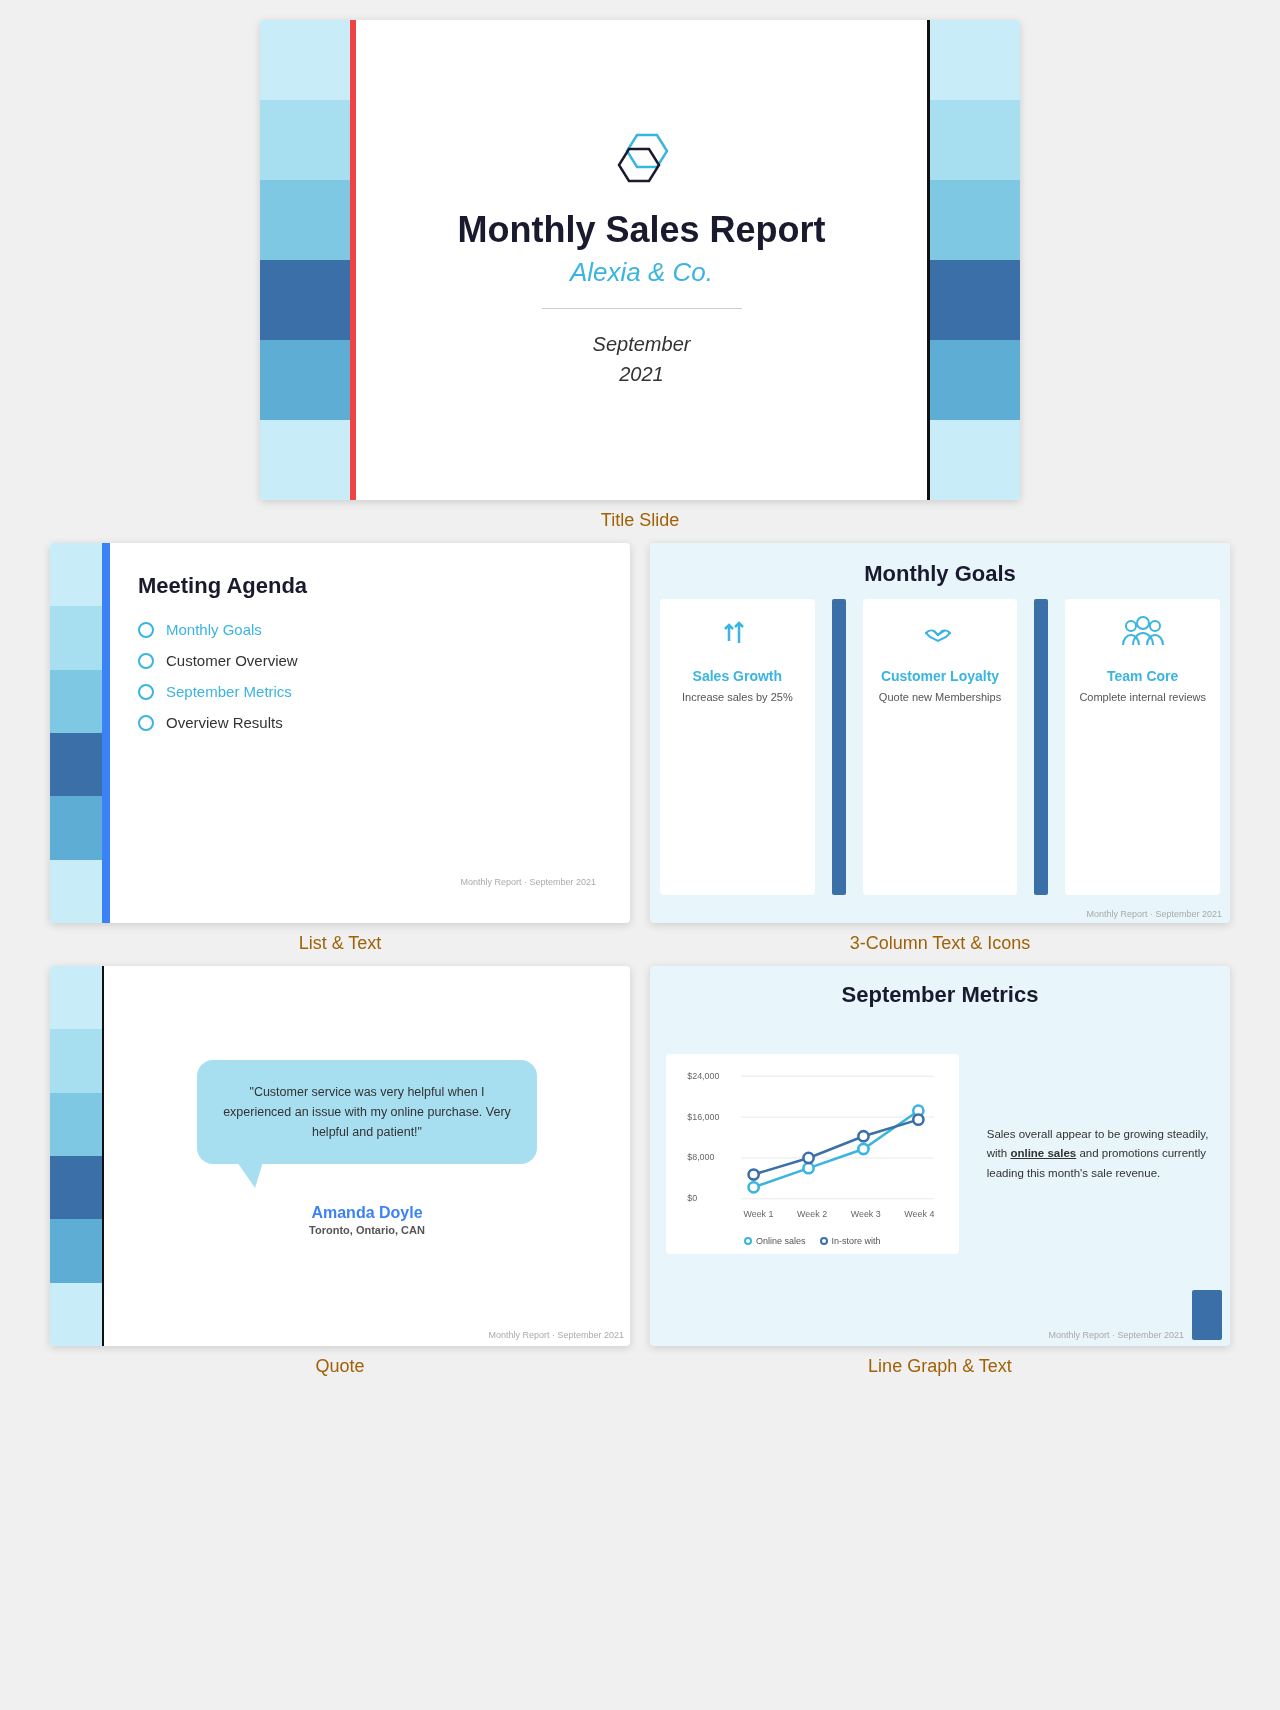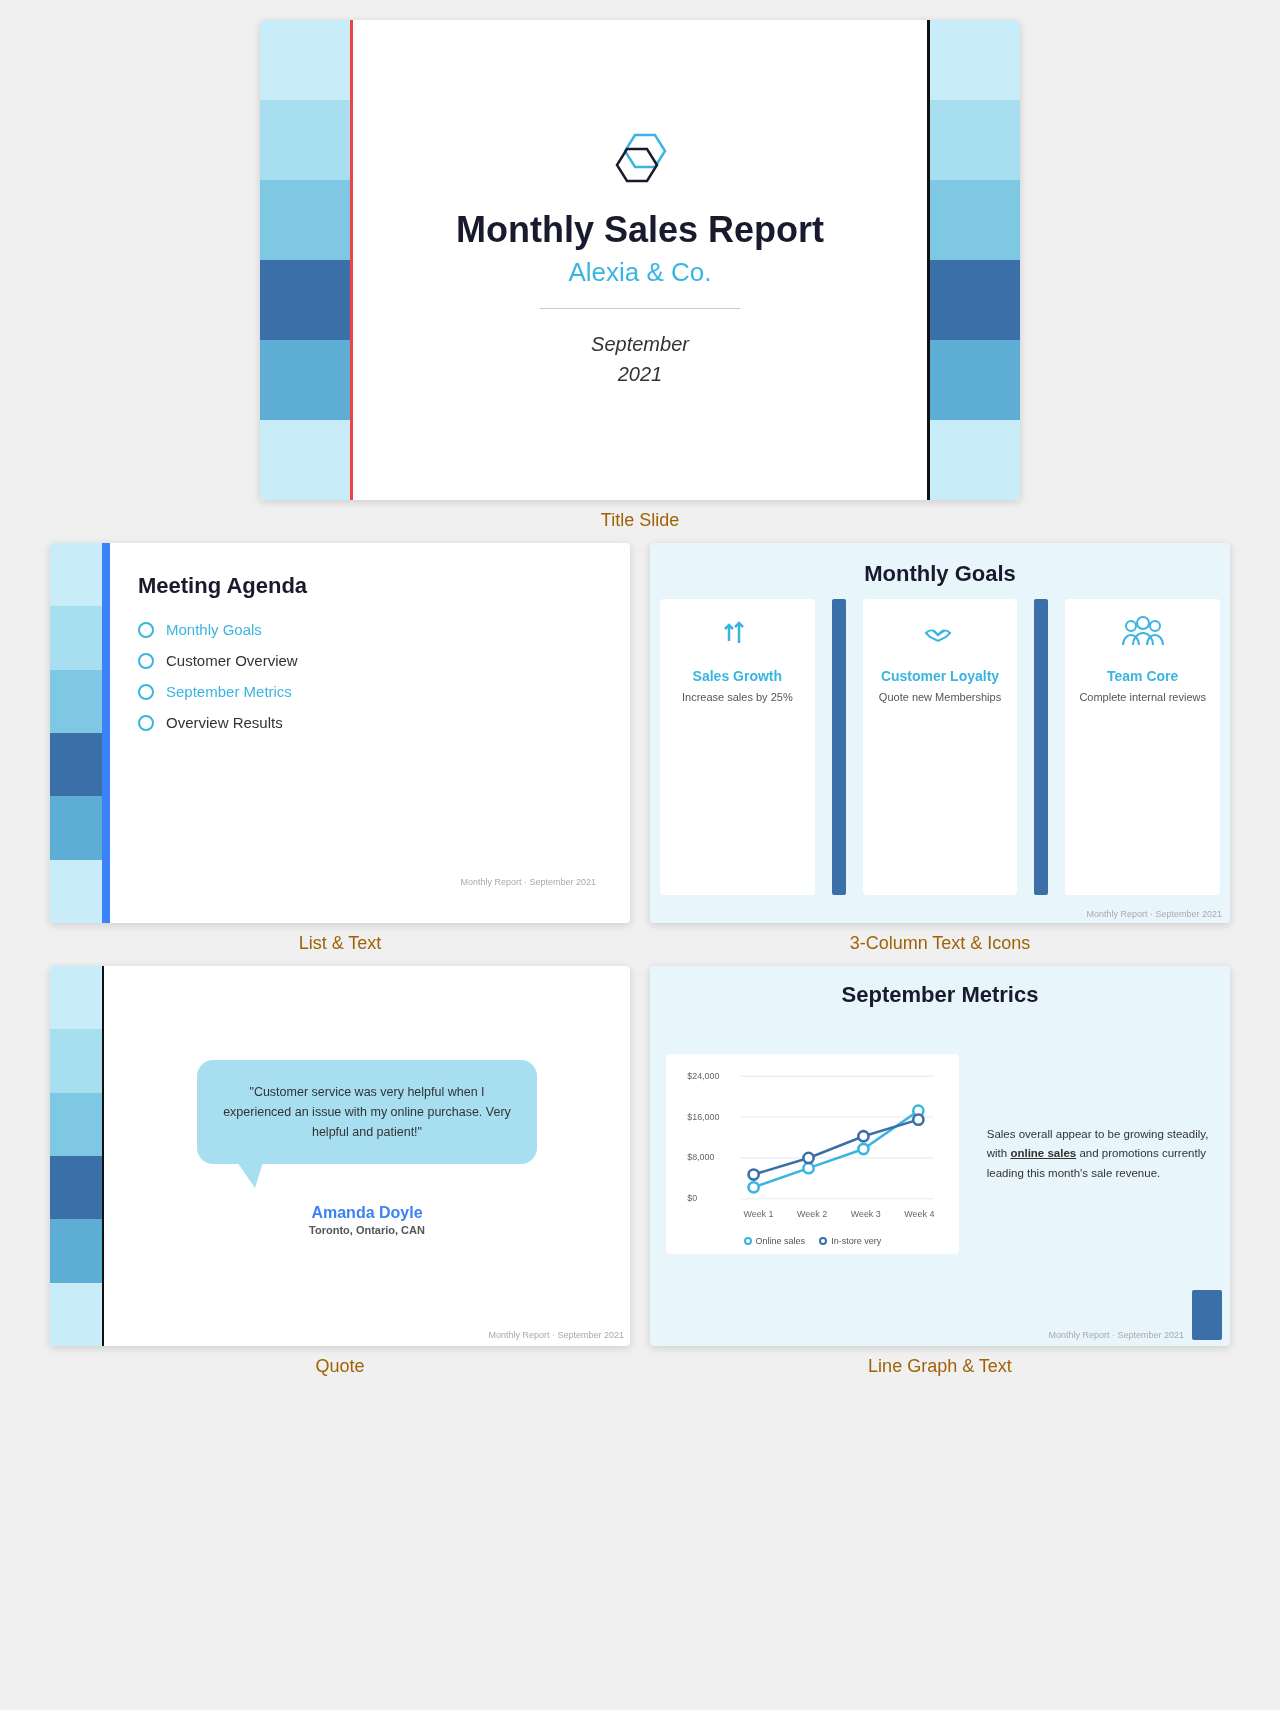--- a/index.html
+++ b/index.html
@@ -54,38 +54,39 @@
     }
     .side-bars .bar { flex: 1; }
 
     .title-center {
       flex: 1;
       display: flex;
       flex-direction: column;
       align-items: center;
       justify-content: center;
       padding: 30px 20px;
-      border-left: 3px solid #ef4444;
+      border-left: 6px solid #ef4444;
       border-right: 3px solid #111;
     }
 
     .logo-icon {
       margin-bottom: 14px;
     }
 
     .title-main {
       font-size: 36px;
       font-weight: 700;
       color: #1a1a2e;
       text-align: center;
       margin-bottom: 6px;
     }
 
     .title-company {
       font-size: 26px;
+      font-style: italic;
       color: #3ab4e0;
       text-align: center;
       margin-bottom: 20px;
     }
 
     .title-divider {
       width: 200px;
       border: none;
       border-top: 1.5px solid #ccc;
       margin-bottom: 20px;
@@ -627,21 +628,21 @@
             <text x="130" y="118" font-size="7" fill="#666">Week 3</text>
             <text x="172" y="118" font-size="7" fill="#666">Week 4</text>
           </svg>
           <div class="chart-legend">
             <div class="legend-item">
               <div class="legend-dot" style="border-color:#3ab4e0;"></div>
               <span>Online sales</span>
             </div>
             <div class="legend-item">
               <div class="legend-dot" style="border-color:#3a6fa8;"></div>
-              <span>In-store very</span>
+              <span>In-store with</span>
             </div>
           </div>
         </div>
 
         <div class="metrics-text-col">
           Sales overall appear to be growing steadily, with <strong>online sales</strong> and promotions currently leading this month's sale revenue.
         </div>
       </div>
       <div class="metrics-footer-row">
         <span style="font-size:9px; color:#aaa; flex:1; text-align:right;">Monthly Report · September 2021</span>

